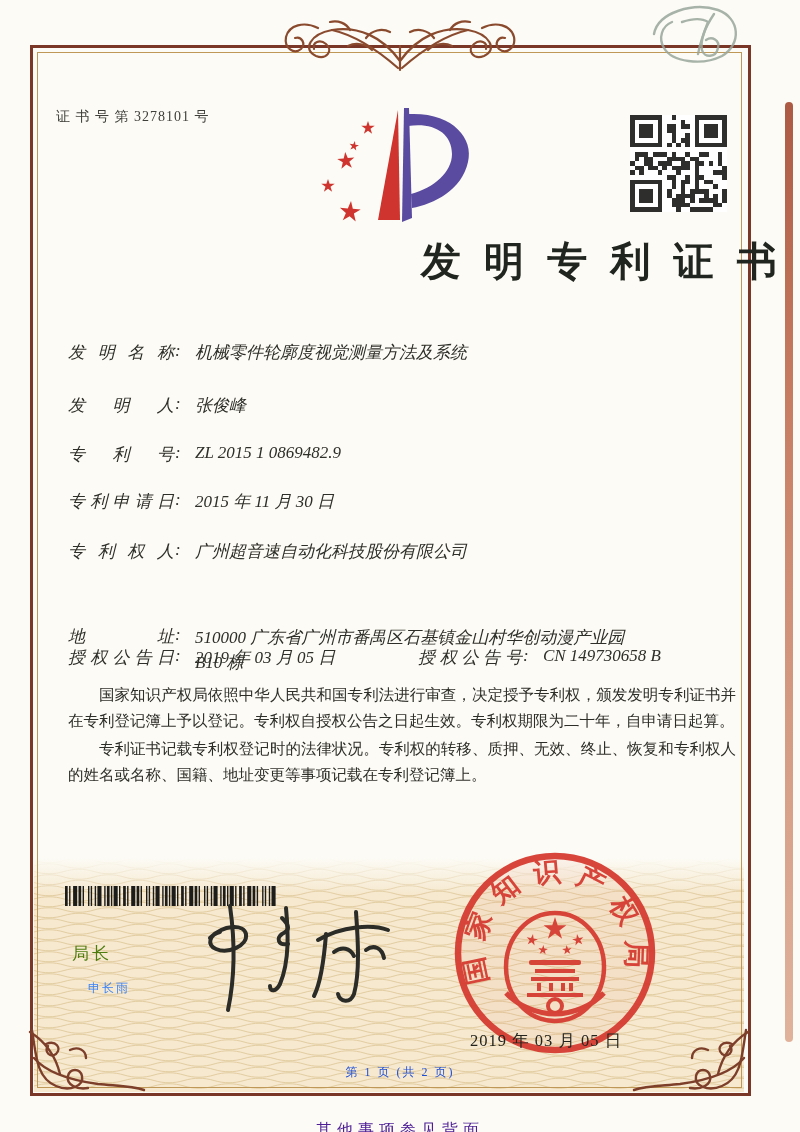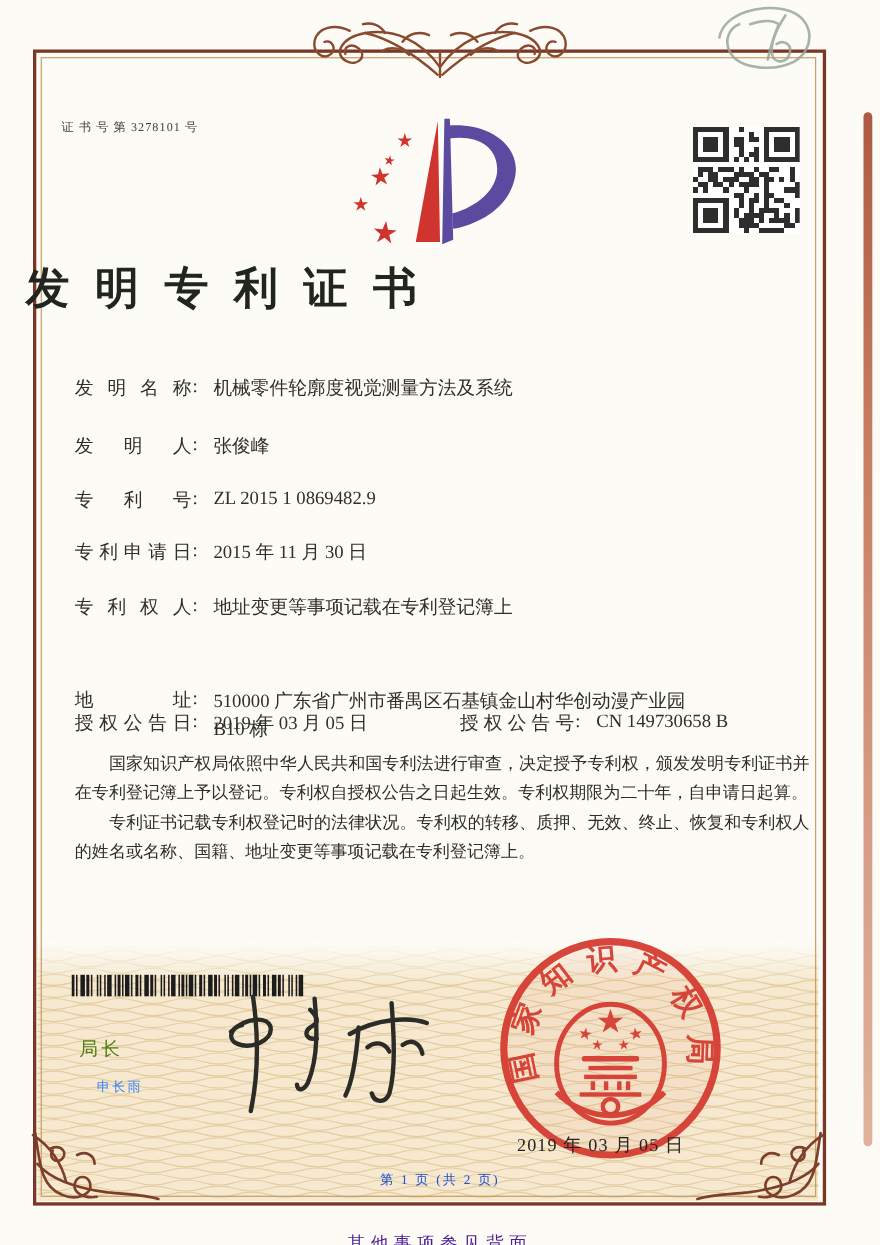--- a/index.html
+++ b/index.html
@@ -4,25 +4,25 @@
 <style>
   html,body{margin:0;padding:0;background:#ffffff;}
   .page{position:relative;width:800px;height:1132px;background:#fcfbf5;overflow:hidden;
         font-family:"Liberation Serif","DejaVu Serif",serif;color:#33332e;}
   .abs{position:absolute;}
 
   
   .frame-outer{left:30px;top:45px;width:721px;height:1051px;border:3px solid #7a3627;box-sizing:border-box;z-index:2;}
   .frame-inner{left:37px;top:52px;width:705px;height:1036px;border:1px solid #bf9858;box-sizing:border-box;z-index:2;}
 
-  .cert-no{left:56px;top:108px;font-size:11px;letter-spacing:1px;color:#3f3f3a;z-index:3;}
-
-  .title{left:0;top:234px;width:800px;display:flex;justify-content:flex-start;z-index:3;}
+  .cert-no{left:56px;top:108px;font-size:14px;letter-spacing:1px;color:#3f3f3a;z-index:3;}
+
+  .title{left:0;top:234px;width:800px;display:flex;justify-content:flex-end;z-index:3;}
   .title span{font-size:40px;font-weight:600;letter-spacing:0.58em;padding-left:0.58em;color:#20251f;}
-  .frow{position:absolute;left:68px;width:670px;font-size:17px;white-space:nowrap;}
+  .frow{position:absolute;left:68px;width:670px;font-size:17px;white-space:nowrap;font-style:italic;}
   .lbl{display:inline-block;width:106px;text-align:justify;text-align-last:justify;vertical-align:top;color:#2f2f2a;}
   .colon{display:inline-block;margin:0 2px 0 1px;color:#2f2f2a;}
   .val{display:inline-block;margin-left:8px;color:#2f2f2a;vertical-align:top;}
   .val-wrap{white-space:normal;width:438px;line-height:25px;}
   .pair2{position:absolute;left:350px;top:0;}
   .pair2 .lbl{width:104px;}
 
   .paras{left:68px;top:682px;width:668px;z-index:3;font-size:15.5px;line-height:25.5px;text-align:justify;color:#2e2e29;}
   .paras p{margin:0 0 3px 0;text-indent:2em;}
 
@@ -398,21 +398,21 @@
   <div class="frow" style="top:443px">
     <span class="lbl">专利号</span><span class="colon">:</span>
     <span class="val">ZL 2015 1 0869482.9</span>
   </div>
   <div class="frow" style="top:490px">
     <span class="lbl">专利申请日</span><span class="colon">:</span>
     <span class="val">2015 年 11 月 30 日</span>
   </div>
   <div class="frow" style="top:540px">
     <span class="lbl">专利权人</span><span class="colon">:</span>
-    <span class="val">地址变更等事项记载在专利登记簿上</span>
+    <span class="val">广州超音速自动化科技股份有限公司</span>
   </div>
   <div class="frow" style="top:625px">
     <span class="lbl">地址</span><span class="colon">:</span>
     <span class="val val-wrap">510000 广东省广州市番禺区石基镇金山村华创动漫产业园 B10 栋</span>
   </div>
   <div class="frow" style="top:646px">
     <span class="lbl">授权公告日</span><span class="colon">:</span>
     <span class="val">2019 年 03 月 05 日</span>
     <span class="pair2">
       <span class="lbl">授权公告号</span><span class="colon">:</span>

